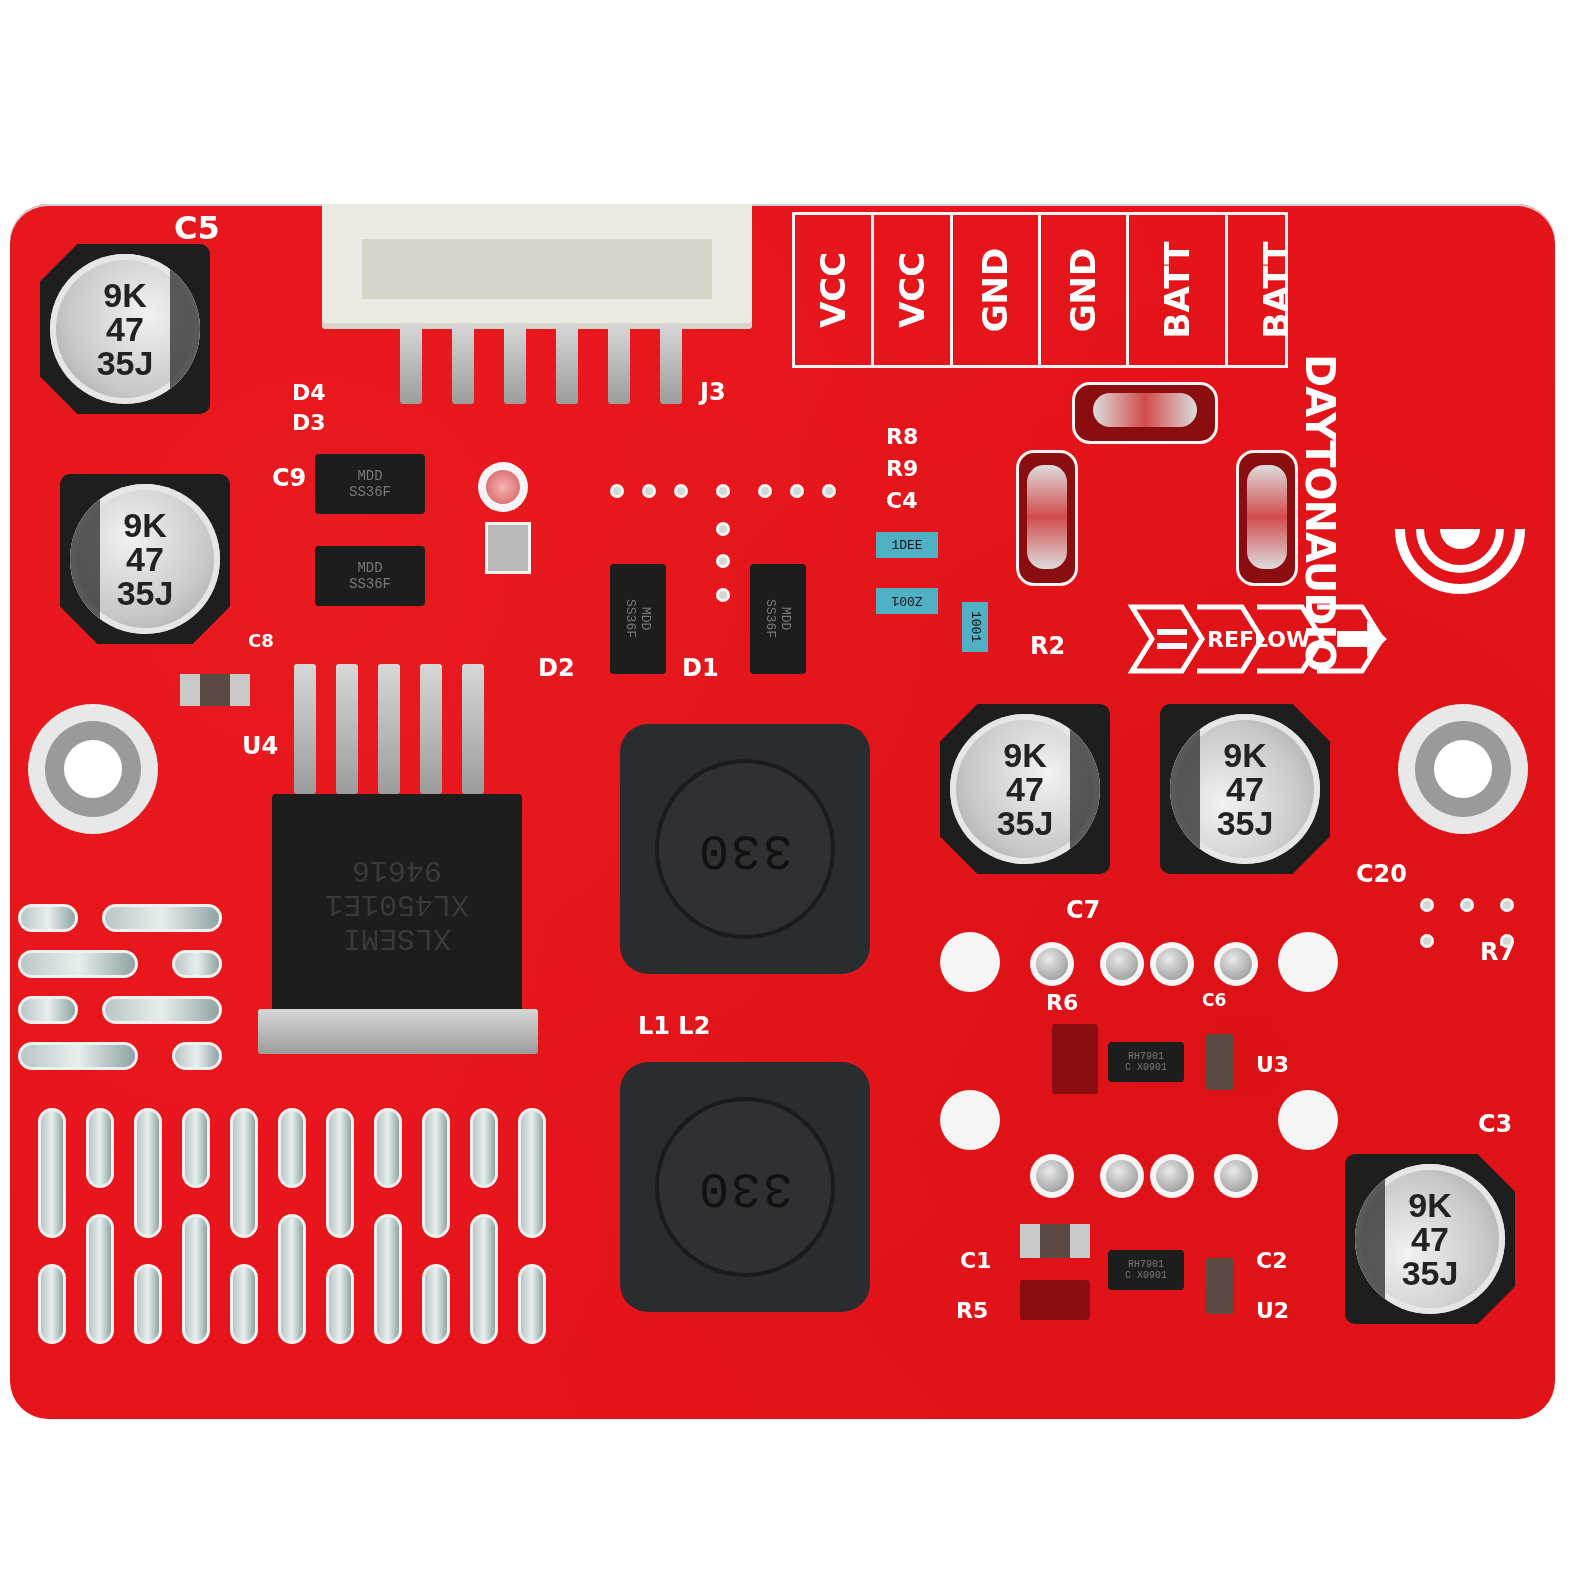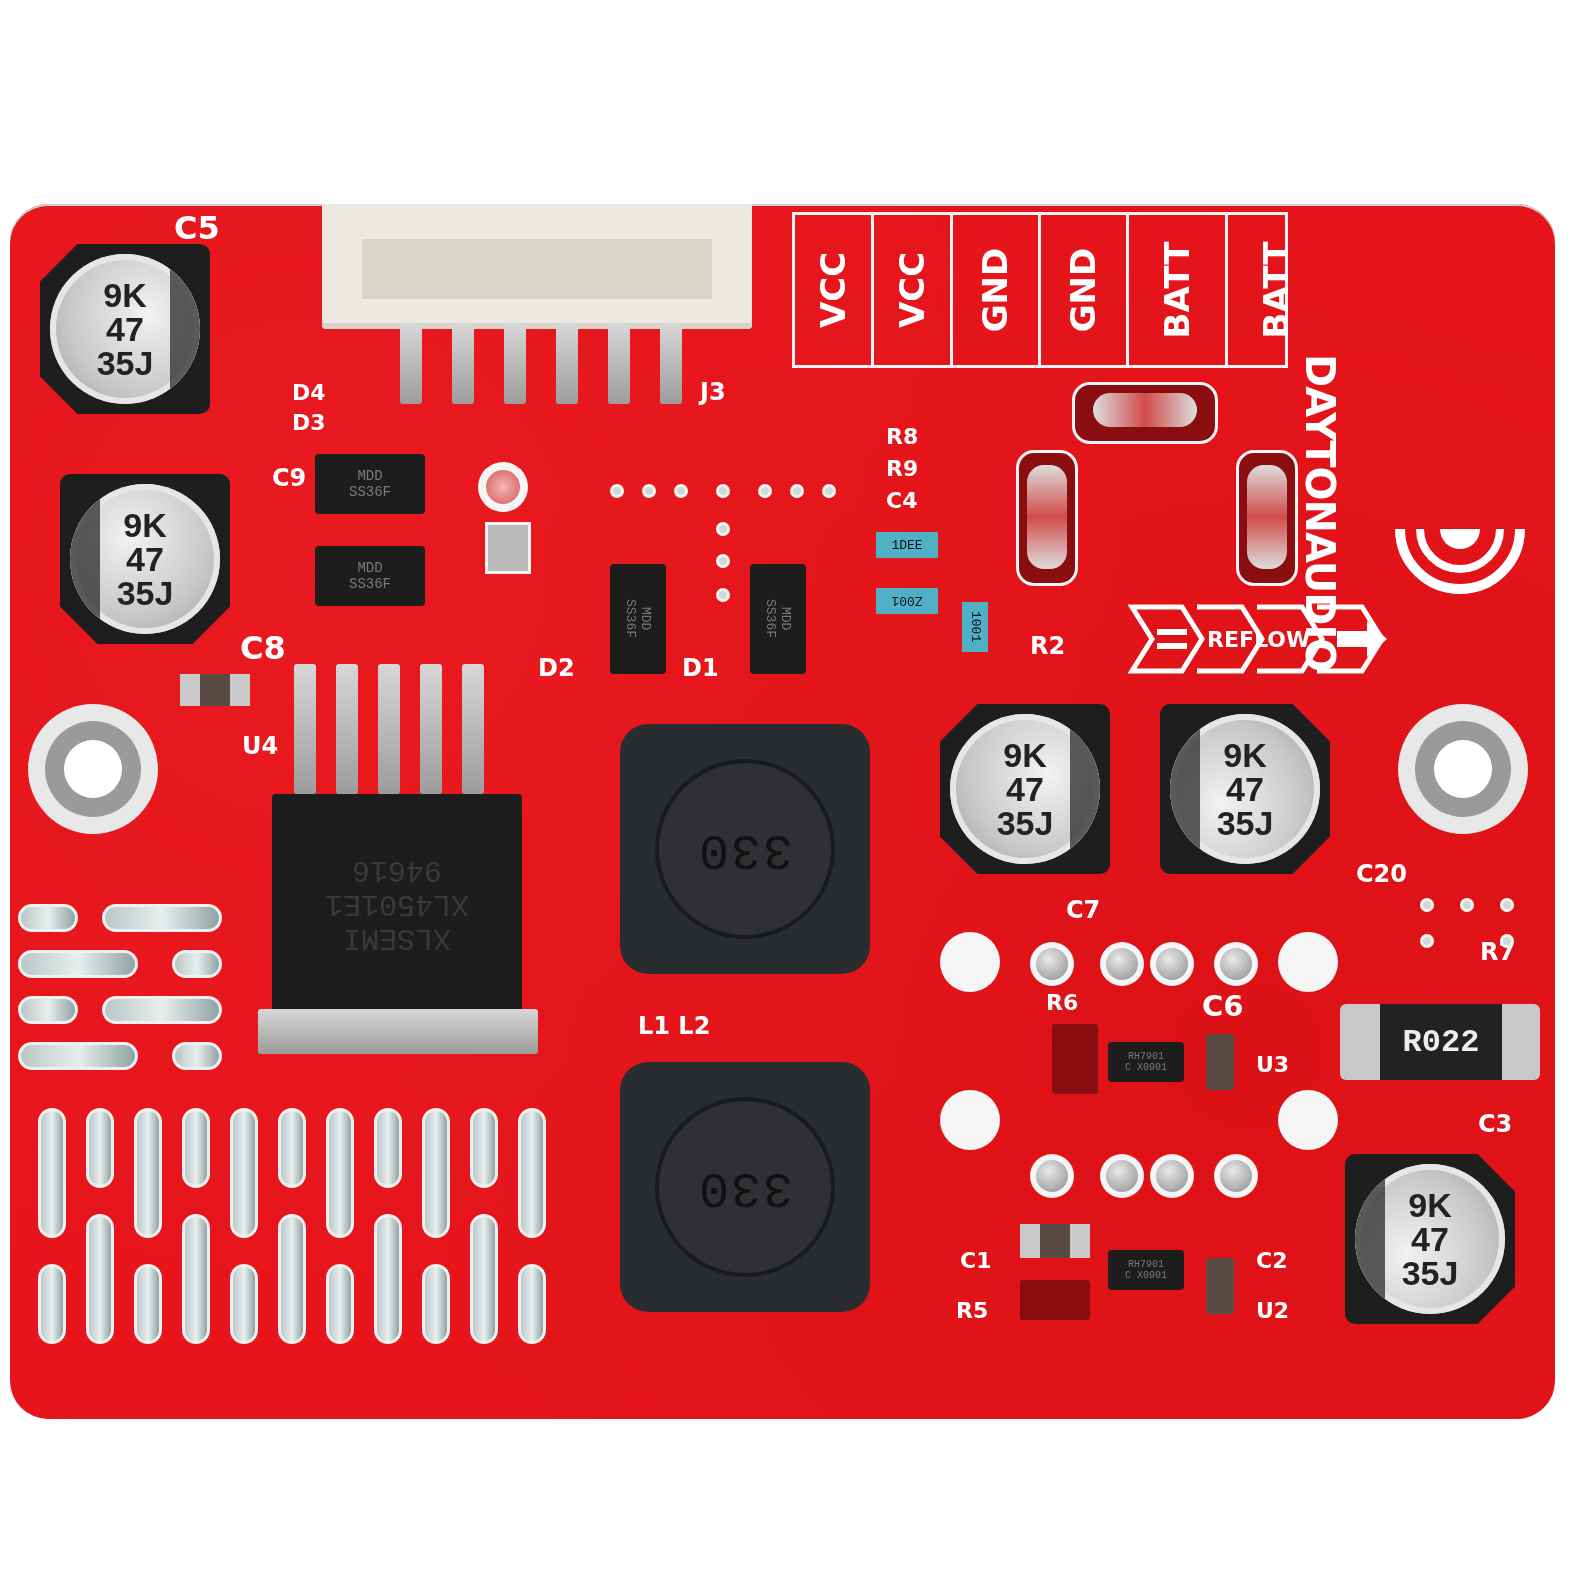--- a/index.html
+++ b/index.html
@@ -120,21 +120,21 @@
     <div class="cap-can">
         <div class="cap-band" style="left:0; top:0; width:30px; height:100%;"></div>
       <div class="cap-text">
           <span>9K</span>
           <span>47</span>
           <span>35J</span>
         </div>
     </div>
   </div>
   <div class="silk" style="left:262px; top:262px; font-size:24px;">C9</div>
-  <div class="silk" style="left:230px; top:428px; font-size:32px;">C8</div>
+  <div class="silk" style="left:238px; top:428px; font-size:18px;">C8</div>
   <div class="smd" style="left:170px; top:470px; width:70px; height:32px;">
       <div class="end" style="left:0;"></div>
       <div class="end" style="right:0;"></div>
     </div>
 
   <div class="silk" style="left:282px; top:178px; font-size:22px;">D4</div>
   <div class="silk" style="left:282px; top:208px; font-size:22px;">D3</div>
   <div class="chip" style="left:305px; top:250px; width:110px; height:60px; font-size:14px;">
       <span>MDD</span>
       <span>SS36F</span>
@@ -297,28 +297,25 @@
   <div class="tht" style="left:1204px; top:950px; width:44px; height:44px;">
       <div class="in" style="width:32px; height:32px;"></div>
     </div>
 
   <div class="silk" style="left:1036px; top:788px; font-size:22px;">R6</div>
   <div class="smd" style="left:1042px; top:820px; width:46px; height:70px; background:#8a0d10;"></div>
   <div class="chip" style="left:1098px; top:838px; width:76px; height:40px; font-size:10px;">
       <span>RH7901</span>
       <span>C X0901</span>
     </div>
-  <div class="silk" style="left:1192px; top:788px; font-size:29px;">C6</div>
+  <div class="silk" style="left:1192px; top:788px; font-size:17px;">C6</div>
   <div class="smd" style="left:1196px; top:830px; width:28px; height:56px;"></div>
   <div class="silk" style="left:1246px; top:850px; font-size:22px;">U3</div>
 
   <div class="silk" style="left:1470px; top:736px; font-size:24px;">R7</div>
-  <div class="abs" style="left:1330px; top:800px; width:200px; height:76px; background:#c8c8c8; border-radius:6px;">
-    <div style="position:absolute; left:40px; top:0; width:122px; height:76px; background:#222; color:#eee; font-family:'Liberation Mono', monospace; font-weight:bold; font-size:32px; display:flex; align-items:center; justify-content:center;">R022</div>
-  </div>
 
   <div class="silk" style="left:1468px; top:908px; font-size:24px;">C3</div>
   <div class="cap" style="left:1335px; top:950px; transform:rotate(-90deg);">
     <div class="cap-can">
         <div class="cap-band" style="left:0; top:0; width:100%; height:30px;"></div>
       <div class="cap-text" style="transform:rotate(90deg);">
           <span>9K</span>
           <span>47</span>
           <span>35J</span>
         </div>

